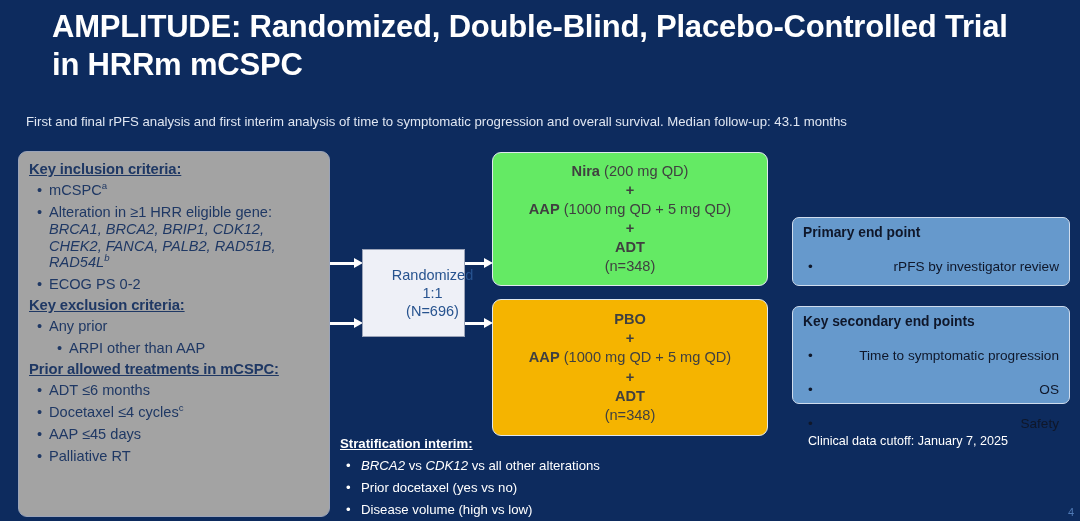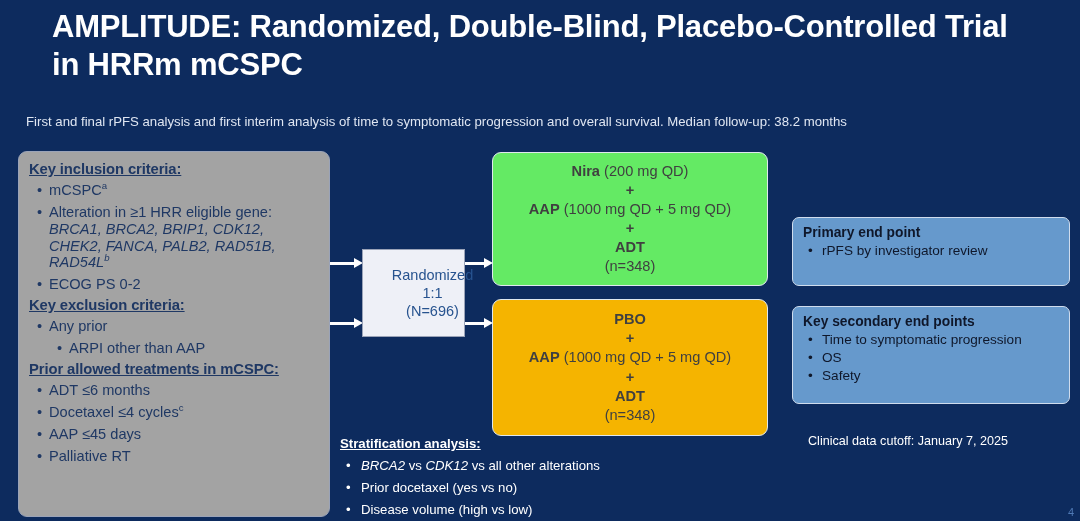--- a/index.html
+++ b/index.html
@@ -176,21 +176,22 @@
     padding: 7px 10px 7px 10px;
     font-size: 13.6px;
     line-height: 1.18;
   }
   .ep-primary { left: 792px; top: 217px; width: 278px; height: 69px; }
   .ep-secondary { left: 792px; top: 306px; width: 278px; height: 98px; }
   .ep-head { font-weight: bold; font-size: 13.8px; margin-bottom: 1px; }
   .ep-li {
     position: relative;
     padding-left: 19px;
-    margin-top: 2px;
+    margin-top: 18px;
+    text-align: right;
   }
   .ep-li::before {
     content: "\2022";
     position: absolute;
     left: 5px;
     top: 0;
   }
 
   
   .strat {
@@ -235,21 +236,21 @@
     color: #4f79b5;
     font-size: 11px;
   }
 </style>
 </head>
 <body>
 
 <div class="slide">
 
   <div class="title">AMPLITUDE: Randomized, Double-Blind, Placebo-Controlled Trial in HRRm mCSPC</div>
-  <div class="subtitle">First and final rPFS analysis and first interim analysis of time to symptomatic progression and overall survival. Median follow-up: 38.2 months</div>
+  <div class="subtitle">First and final rPFS analysis and first interim analysis of time to symptomatic progression and overall survival. Median follow-up: 43.1 months</div>
 
   <div class="criteria-box">
 
     <div class="crit-head">Key inclusion criteria:</div>
 
     <div class="crit-li">
       <span>mCSPC</span><sup>a</sup>
     </div>
 
     <div class="crit-li">
@@ -324,21 +325,21 @@
   </div>
 
   <div class="ep-box ep-secondary">
     <div class="ep-head">Key secondary end points</div>
     <div class="ep-li">Time to symptomatic progression</div>
     <div class="ep-li">OS</div>
     <div class="ep-li">Safety</div>
   </div>
 
   <div class="strat">
-    <div class="strat-head">Stratification analysis:</div>
+    <div class="strat-head">Stratification interim:</div>
     <div class="strat-li"><i>BRCA2</i><span> vs </span><i>CDK12</i><span> vs all other alterations</span></div>
     <div class="strat-li">Prior docetaxel (yes vs no)</div>
     <div class="strat-li">Disease volume (high vs low)</div>
   </div>
 
   <div class="cutoff">Clinical data cutoff: January 7, 2025</div>
   <div class="slide-num">4</div>
 
 </div>
 

